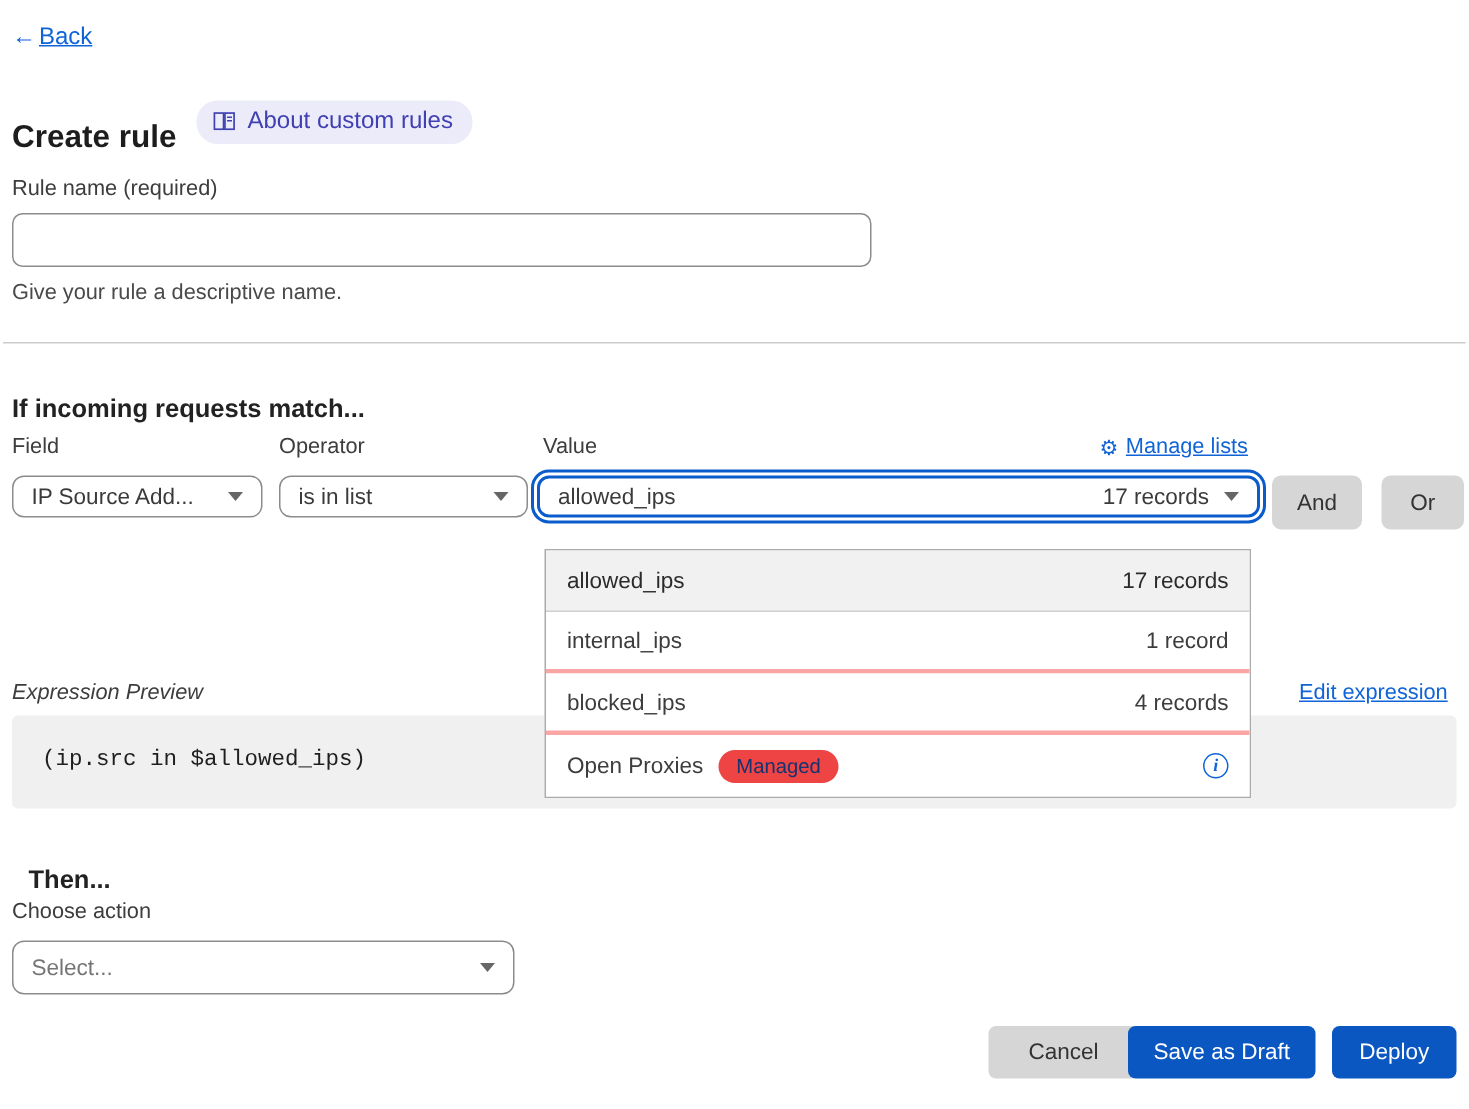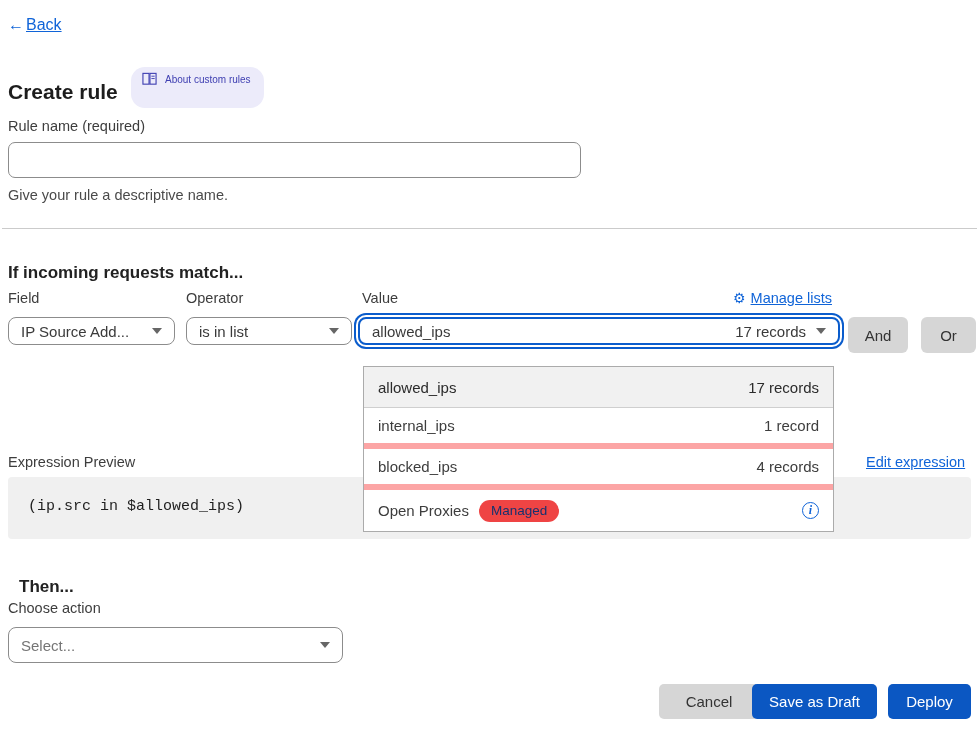--- a/index.html
+++ b/index.html
@@ -14,22 +14,22 @@
   .link { color:#1064d8; text-decoration:none; cursor:pointer; font-size:14.5px; }
   .link .u { text-decoration:underline; }
 
   
   .back { left:8px; top:16px; font-size:16px; display:flex; align-items:center; gap:2px; }
 
   
   .page-title { left:8px; top:66px; font-size:21px; font-weight:bold; color:#1d1d1d; }
   .badge {
     left:131px; top:67px; display:inline-flex; align-items:center; gap:8px;
-    background:#ecebfa; color:#4040b2; border-radius:14px; padding:5px 13px 22px 11px;
-    font-size:10px; cursor:pointer;
+    background:#ecebfa; color:#4040b2; border-radius:14px; padding:5px 13px 6px 11px;
+    font-size:16px; cursor:pointer;
   }
 
   
   .lbl { font-size:14.5px; color:#3d3d3d; }
   .rule-name-lbl { left:8px; top:118px; }
   .rule-name-input {
     left:8px; top:142px; width:573px; height:36px;
     border:1px solid #8c8c8c; border-radius:7px; background:#fff;
     font-size:15px; padding:0 12px; outline:none;
   }
@@ -70,38 +70,38 @@
   .or-btn { left:921px; width:55px; }
 
   
   .popup {
     left:363px; top:366px; width:471px; background:#fff;
     border:1px solid #ababab; z-index:5;
   }
   .popup-row {
     height:41px; display:flex; align-items:center; justify-content:space-between;
     padding:0 14px; font-size:15px; color:#3d3d3d; cursor:pointer;
-    border-bottom:6px solid #fca5a5; background:#fff;
+    border-bottom:3px solid #fca5a5; background:#fff;
   }
   .popup-row:last-child { border-bottom:none; }
   .popup-row.hl { background:#f1f1f1; border-bottom:1px solid #cfcfcf; color:#2b2b2b; }
   .row-left { display:flex; align-items:center; }
   .managed-pill {
     margin-left:10px; background:#ef4444; color:#16326f; font-size:13.5px;
     padding:3px 12px 4px; border-radius:12px;
   }
   .info-i {
     width:17px; height:17px; border:1.5px solid #1064d8; border-radius:50%;
     color:#1064d8; font-size:12px; line-height:14px; text-align:center;
     font-family:"Liberation Serif", serif; font-style:italic; font-weight:bold;
     display:inline-block; cursor:pointer;
   }
 
   
-  .expr-lbl { left:8px; top:454px; }
+  .expr-lbl { left:8px; top:454px;font-style:italic; }
   .edit-link { left:866px; top:454px; }
   .code-block {
     left:8px; top:477px; width:963px; height:62px; background:#f0f0f0;
     border-radius:4px; z-index:1;
   }
   .code-text {
     position:absolute; left:20px; top:21px;
     font-family:"Liberation Mono", monospace; font-size:15px; color:#1f1f1f;
   }
 

